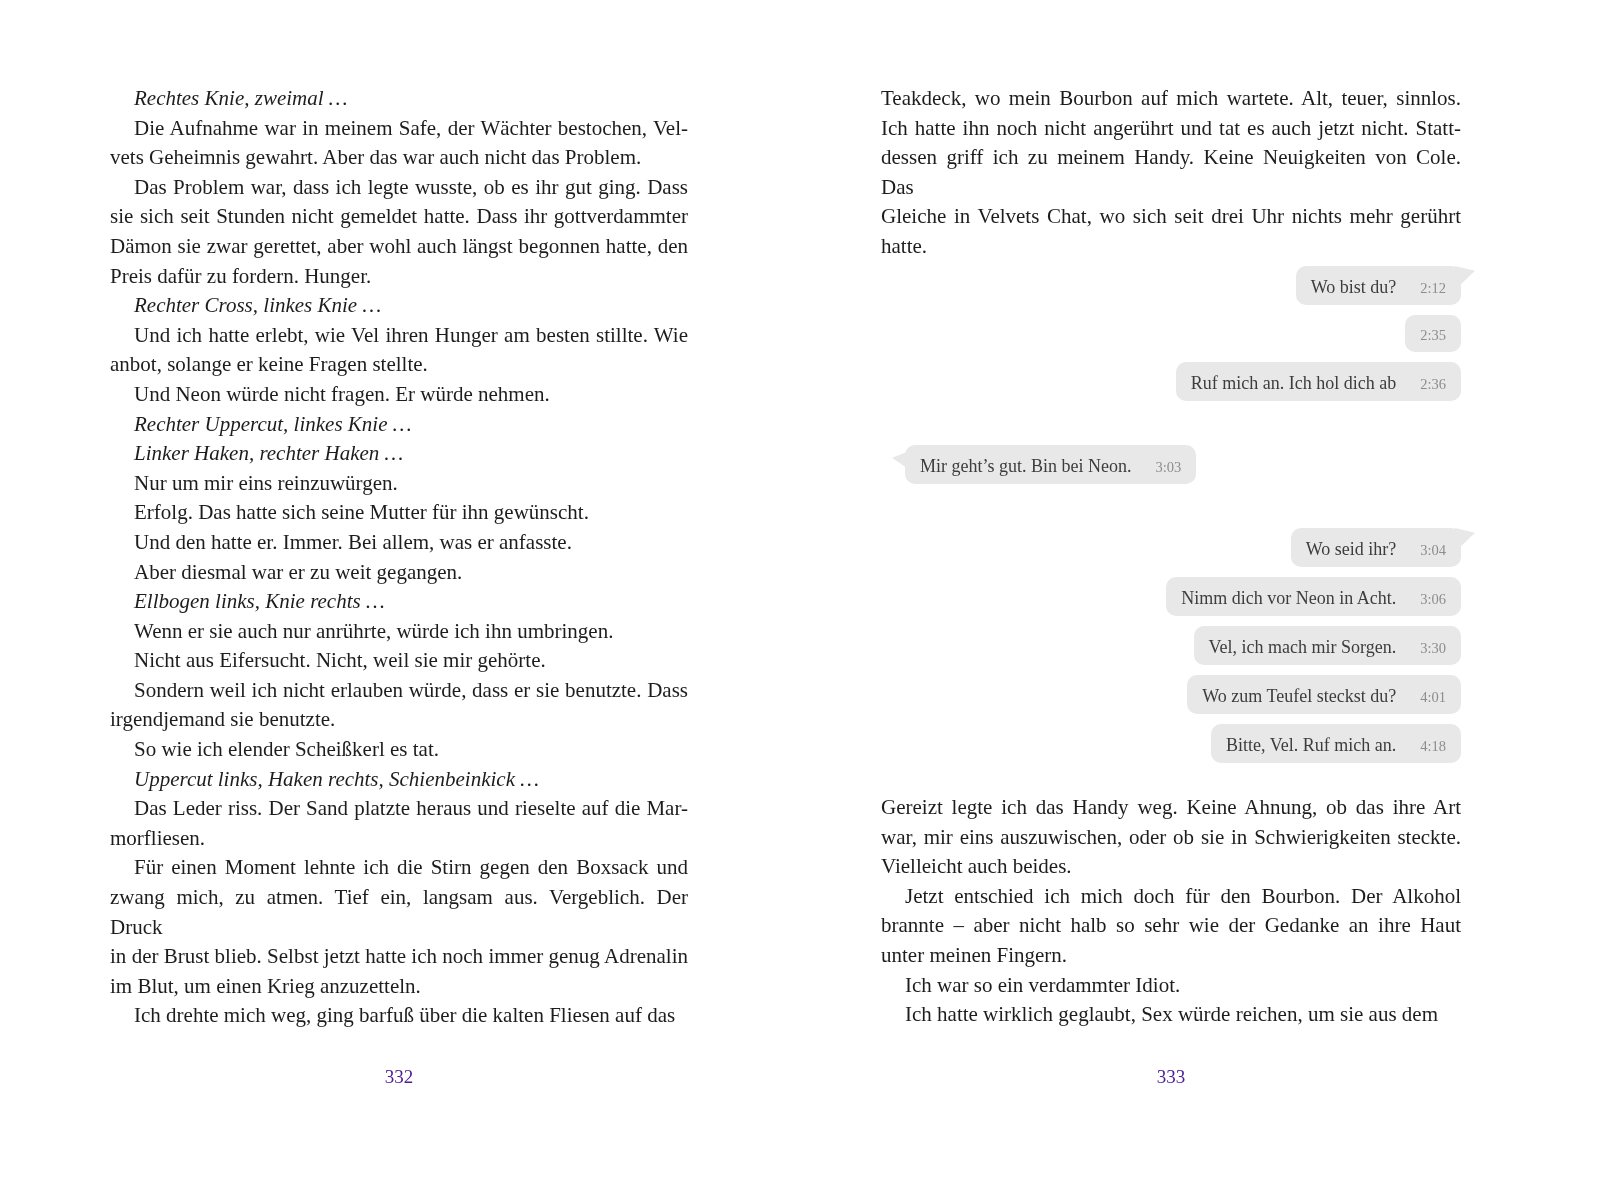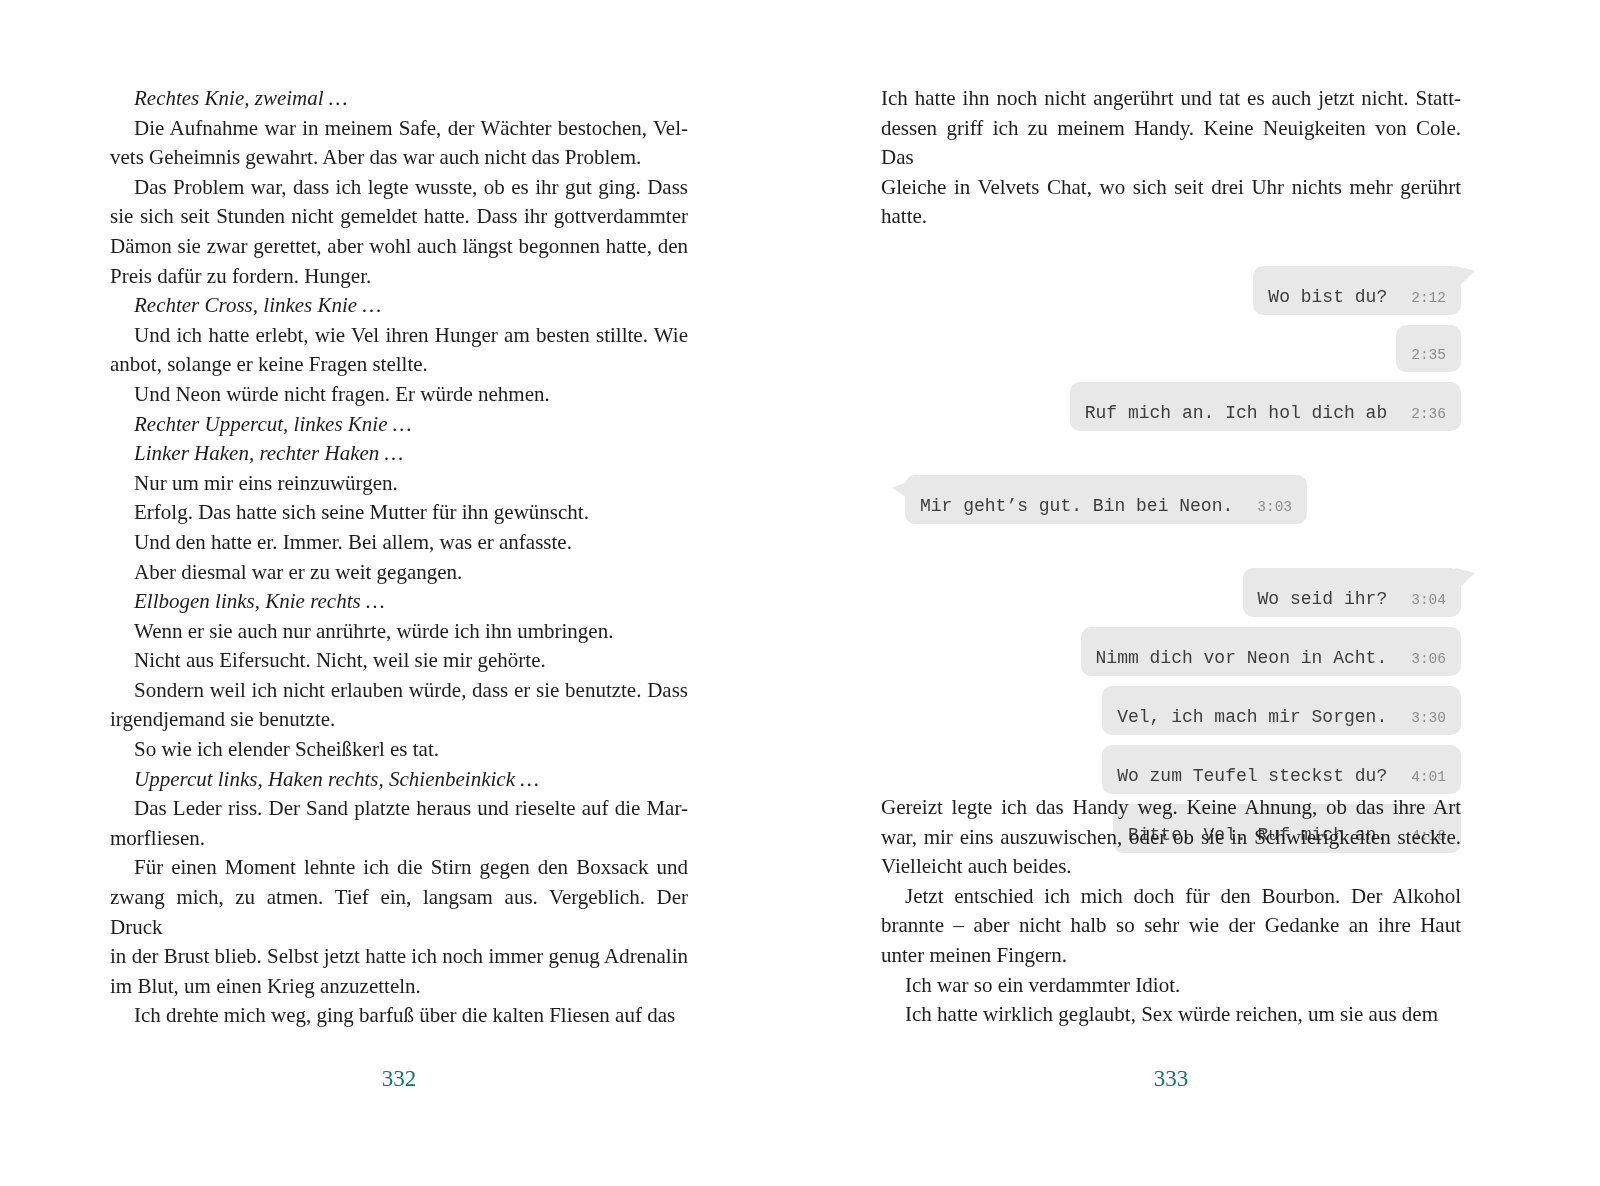--- a/index.html
+++ b/index.html
@@ -23,34 +23,34 @@
   #right-text-top   { top:84px; }
   #right-text-bottom{ top:793px; }
 
   .para .line { text-align:justify; text-align-last:justify; }
   .para .line.last { text-align-last:left; }
   .para .line.indent { padding-left:24px; }
   .para.italic { font-style:italic; }
 
   .pageno {
     position:absolute; top:1066px; left:0; width:100%;
-    text-align:center; font-size:23px; color:#0f766e;
+    text-align:center; font-size:19px; color:#4c1d95;
   }
 
   .chat {
     position:absolute; top:266px; left:0; width:100%;
     display:flex; flex-direction:column; gap:10px;
   }
   .bubble {
     position:relative;
     width:max-content; max-width:92%;
     background:var(--bubble,#e8e8e8);
     border-radius:10px;
-    padding:20px 15px 6px 15px;
-    font-family:Liberation Mono, monospace;
+    padding:10px 15px 6px 15px;
+    font-family:Liberation Serif, serif;
     font-size:18px; line-height:23px;
     color:var(--chat-text,#3d3d3d);
     display:flex; align-items:flex-end; column-gap:24px;
   }
   .bubble.right { align-self:flex-end; }
   .bubble.left  { align-self:flex-start; margin-left:24px; }
   .bubble.gap   { margin-top:34px; }
   .time {
     font-size:14.5px; line-height:21px;
     color:var(--time,#8d8d8d); white-space:nowrap;
@@ -142,20 +142,21 @@
         <div class="para">
           <div class="line last indent">Ich drehte mich weg, ging barfuß über die kalten Fliesen auf das</div>
         </div>
       </div>
     <div class="pageno">332</div>
   </div>
 
   <div class="page-col" id="right-col">
     <div class="bodytext" id="right-text-top">
         <div class="para">
+          <div class="line">Teakdeck, wo mein Bourbon auf mich wartete. Alt, teuer, sinnlos.</div>
           <div class="line">Ich hatte ihn noch nicht angerührt und tat es auch jetzt nicht. Statt-</div>
           <div class="line">dessen griff ich zu meinem Handy. Keine Neuigkeiten von Cole. Das</div>
           <div class="line">Gleiche in Velvets Chat, wo sich seit drei Uhr nichts mehr gerührt</div>
           <div class="line last">hatte.</div>
         </div>
       </div>
     <div class="chat" id="chat-thread">
         <div class="bubble right">
           <div class="tail"></div>
           <div>

